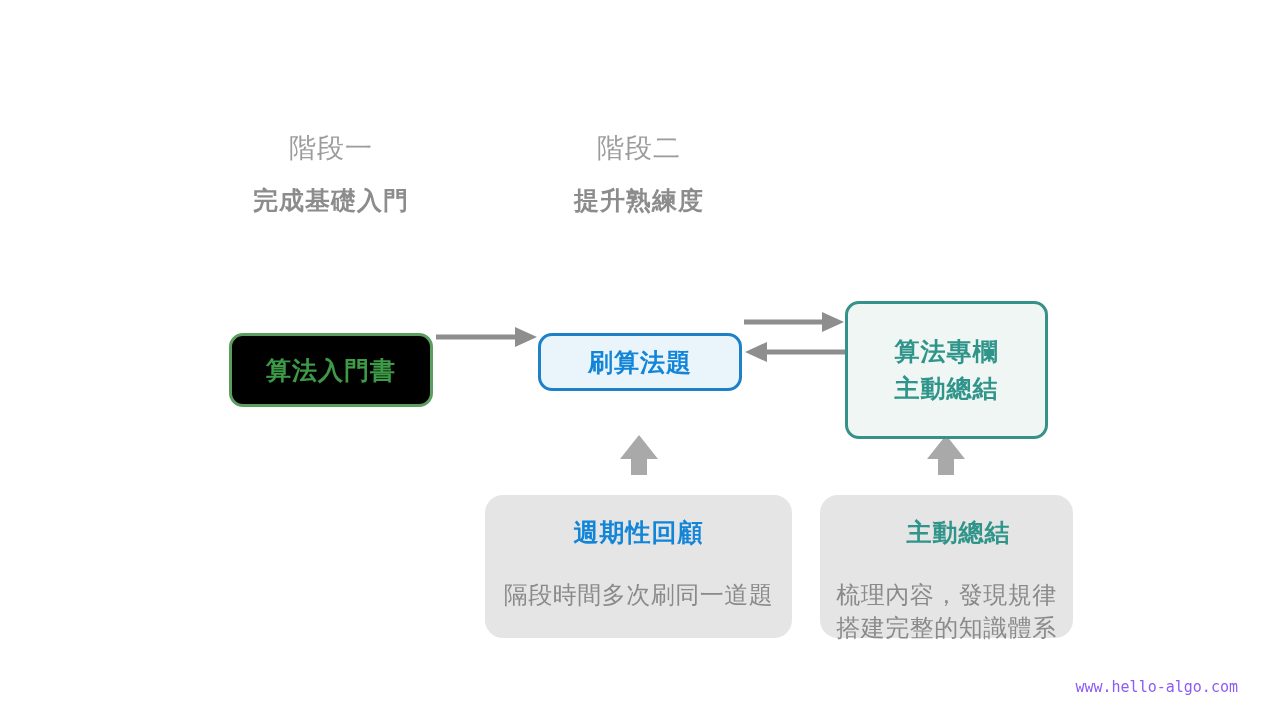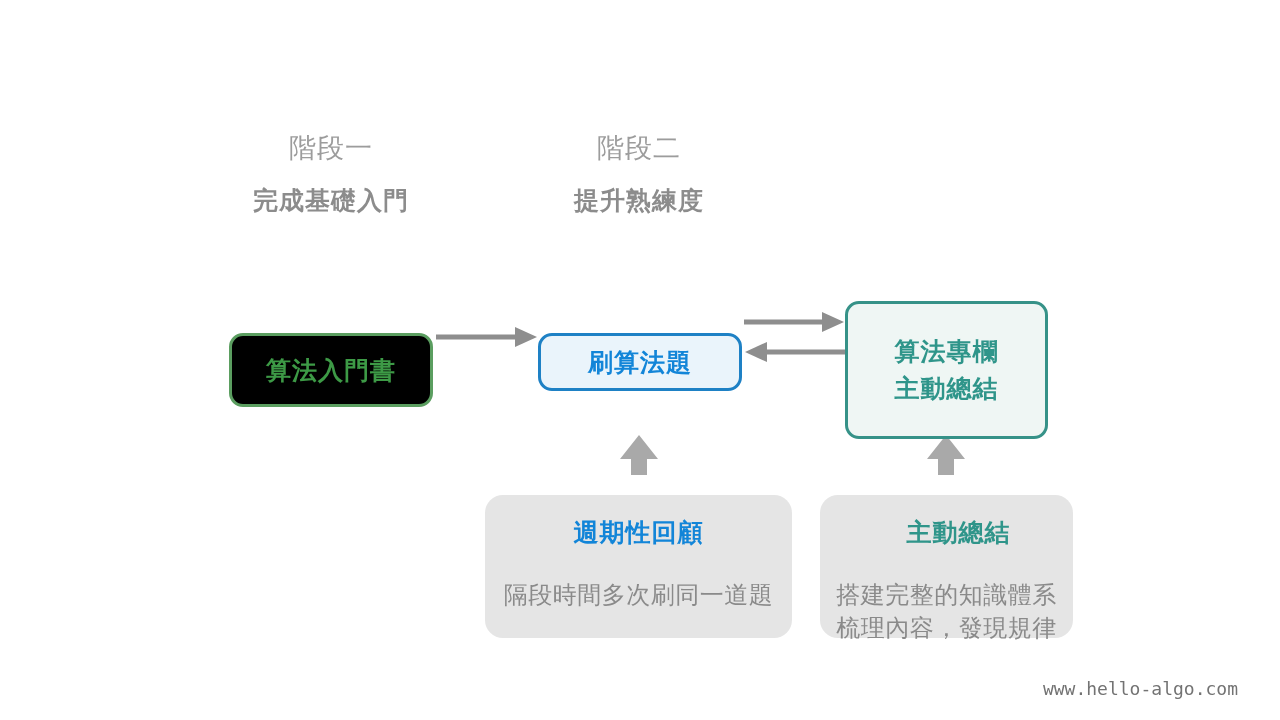--- a/index.html
+++ b/index.html
@@ -105,22 +105,22 @@
     line-height: 33px;
     letter-spacing: 0.5px;
   }
 
   
   .watermark {
     position: absolute;
     right: 42px;
     top: 678px;
     font-family: "DejaVu Sans Mono", monospace;
-    font-size: 18px;
-    color: #737373;
+    font-size: 15px;
+    color: #8b5cf6;
     text-align: center;
   }
 </style>
 </head>
 <body>
 
 <div class="canvas">
 
   <div class="stage-header" id="stage-1">
     <div class="stage-title">階段一</div>
@@ -166,20 +166,20 @@
 
   <div class="callout" id="callout-review">
     <div class="callout-title">週期性回顧</div>
     <div class="callout-body">
       <div>隔段時間多次刷同一道題</div>
     </div>
   </div>
   <div class="callout" id="callout-summary">
     <div class="callout-title">主動總結</div>
     <div class="callout-body">
+      <div>梳理內容，發現規律</div>
       <div>搭建完整的知識體系</div>
-      <div>梳理內容，發現規律</div>
     </div>
   </div>
 
   <div class="watermark">www.hello-algo.com</div>
 
 </div>
 
 </body></html>

